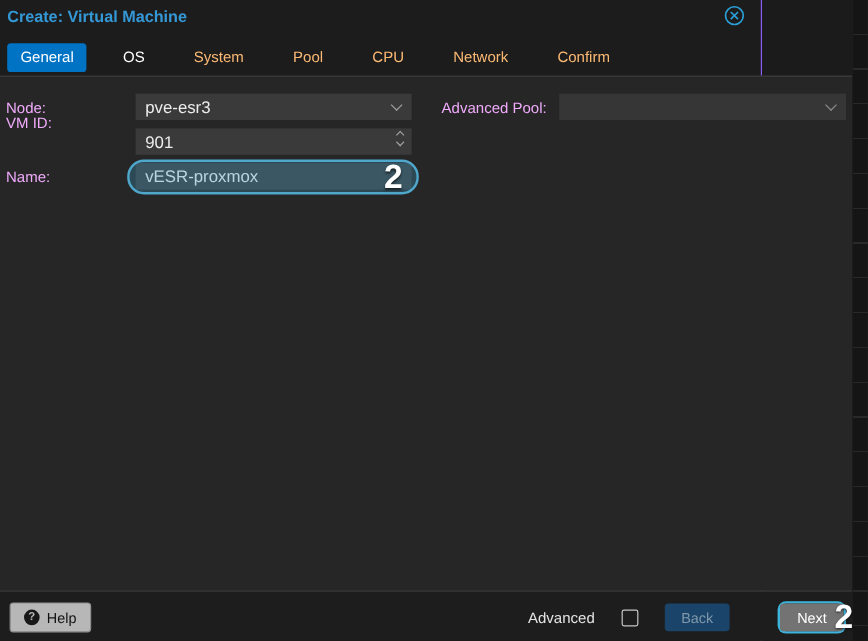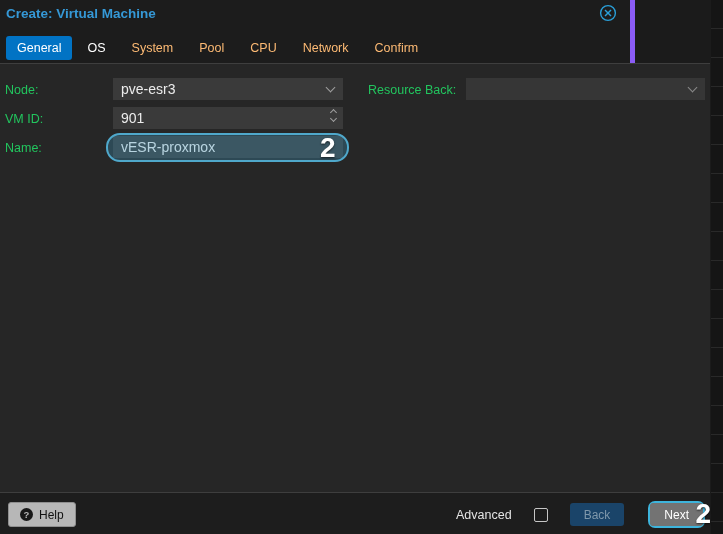--- a/index.html
+++ b/index.html
@@ -13,51 +13,51 @@
   }
   
   .behind-strip {
     position:absolute; top:0; right:0; width:12px; height:534px;
     background:repeating-linear-gradient(#151515 0 28px, #292929 28px 29px);
   }
   
   .dialog {
     position:absolute; top:0; left:0; width:635px; height:534px;
     background:#1c1c1c;
-    border-right:5px solid #8b5cf6;
+    border-right:1px solid #8b5cf6;
   }
   
   .titlebar { position:absolute; top:0; left:0; right:0; height:30px; }
   .title {
     position:absolute; left:6px; top:6px;
     font-size:13.5px; font-weight:bold; color:#3598d6;
   }
   .close-btn {
     position:absolute; right:13px; top:4px; width:18px; height:18px;
     display:flex; align-items:center; justify-content:center; cursor:pointer;
   }
   
   .tabbar {
     position:absolute; top:33px; left:0; right:0; height:30px;
-    display:flex; align-items:center; gap:4px; padding-left:6px;
+    display:flex; align-items:center; gap:19px; padding-left:6px;
   }
   .tab {
     padding:5px 11px; font-size:12.5px; border-radius:3px;
     white-space:nowrap; cursor:pointer;
   }
   .tab.active { background:#0173c4; color:#ffffff; }
   .tab.enabled { color:#ffffff; }
   .tab.disabled { color:#fdba74; cursor:default; }
   
   .panel {
     position:absolute; top:63px; left:0; width:710px; height:429px;
     background:#262626;
     border-top:1px solid #3e3e3e;
   }
-  .field-label { position:absolute; font-size:12.5px; color:#22c55e; }
+  .field-label { position:absolute; font-size:12.5px; color:#f0abfc; }
   .field {
     position:absolute; height:22px; background:#3a3a3a;
     display:flex; align-items:center; padding:0 8px;
     font-size:14px; color:#ececec;
   }
   .chev {
     width:7px; height:7px;
     border-right:1.5px solid #9f9f9f; border-bottom:1.5px solid #9f9f9f;
     transform:rotate(45deg); margin-top:-3px;
   }
@@ -95,21 +95,21 @@
   .advanced-label { font-size:12.5px; color:#e4e4e4; }
   .checkbox {
     width:14px; height:14px; background:#1d1d1d;
     border:1px solid #c6c6c6; border-radius:2px; cursor:pointer;
   }
   .btn {
     height:23px; padding:0 14px; border-radius:3px; border:none;
     font-size:12px; display:flex; align-items:center; justify-content:center;
     cursor:pointer; font-family:"Liberation Sans", sans-serif;
   }
-  .btn-back { background:#1a4469; color:#7f98ab; margin-right:4px; }
+  .btn-back { background:#1a4469; color:#7f98ab; margin-right:20px; }
   .btn-next { background:#737373; color:#ffffff; }
   
   .mark-outline-name {
     position:absolute; left:106px; top:132px; width:243px; height:29px;
     border-radius:14px; border:2px solid #4fa8cb;
     background:rgba(64,156,197,0.30); pointer-events:none;
   }
   .mark-badge {
     position:absolute; color:#ffffff; font-size:28px; font-weight:bold;
     text-shadow:0 1px 2px rgba(0,0,0,0.65); line-height:1;
@@ -151,27 +151,27 @@
   </div>
 
   <div class="panel">
 
     <div class="field-label" style="left:5px; top:19px;">Node:</div>
     <div class="field" style="left:113px; top:14px; width:230px;">
       <span>pve-esr3</span>
       <span class="chev chev-abs"></span>
     </div>
 
-    <div class="field-label" style="left:368px; top:19px;">Resource Back:</div>
+    <div class="field-label" style="left:368px; top:19px;">Advanced Pool:</div>
     <div class="field" style="left:466px; top:14px; width:239px; background:#363636;">
       <span></span>
       <span class="chev chev-abs" style="border-color:#8a8a8a;"></span>
     </div>
 
-    <div class="field-label" style="left:5px; top:48px;">VM ID:</div>
+    <div class="field-label" style="left:5px; top:32px;">VM ID:</div>
     <div class="field" style="left:113px; top:43px; width:230px;">
       <span>901</span>
       <span class="spinner">
         <span class="chev-sm up"></span>
         <span class="chev-sm down"></span>
       </span>
     </div>
 
     <div class="field-label" style="left:5px; top:77px;">Name:</div>
     <div class="field" style="left:113px; top:72px; width:230px;">

